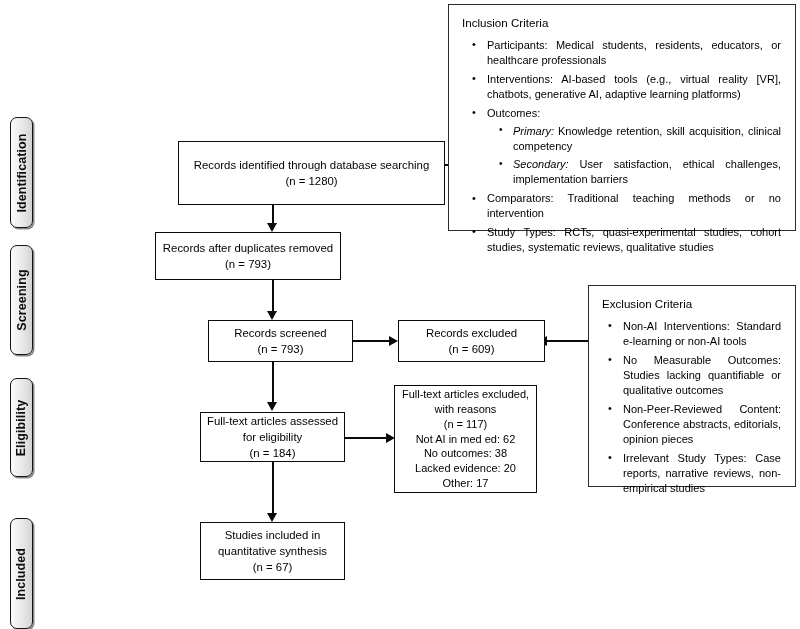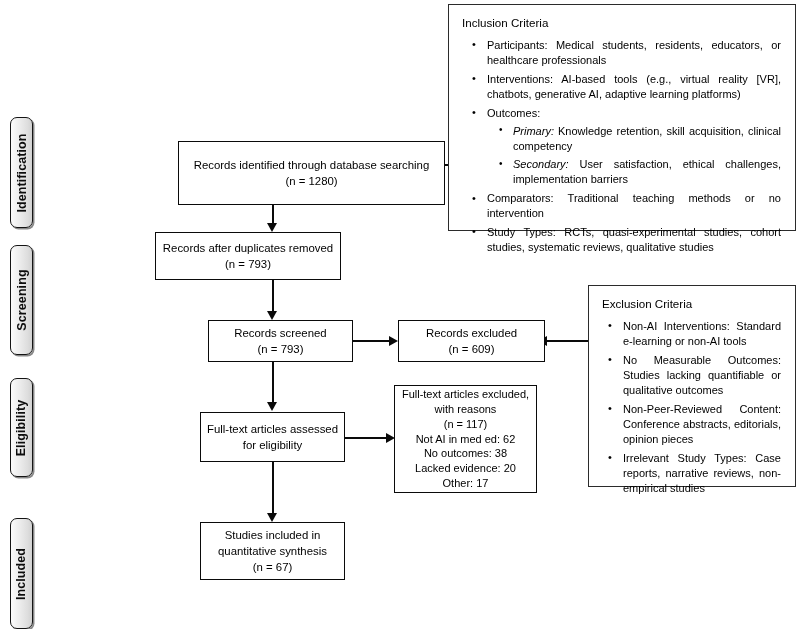--- a/index.html
+++ b/index.html
@@ -206,20 +206,21 @@
     <div class="box-lines">
       <div>Records excluded</div>
       <div>(n = 609)</div>
     </div>
   </div>
 
   <div class="flow-box" style="left:200px; top:412px; width:145px; height:50px;">
     <div class="box-lines">
       <div>Full-text articles assessed</div>
       <div>for eligibility</div>
+      <div>(n = 184)</div>
     </div>
   </div>
 
   <div class="flow-box" style="left:394px; top:385px; width:143px; height:108px; font-size:11px; line-height:1.36;">
     <div class="box-lines">
       <div>Full-text articles excluded,</div>
       <div>with reasons</div>
       <div>(n = 117)</div>
       <div>Not AI in med ed: 62</div>
       <div>No outcomes: 38</div>

